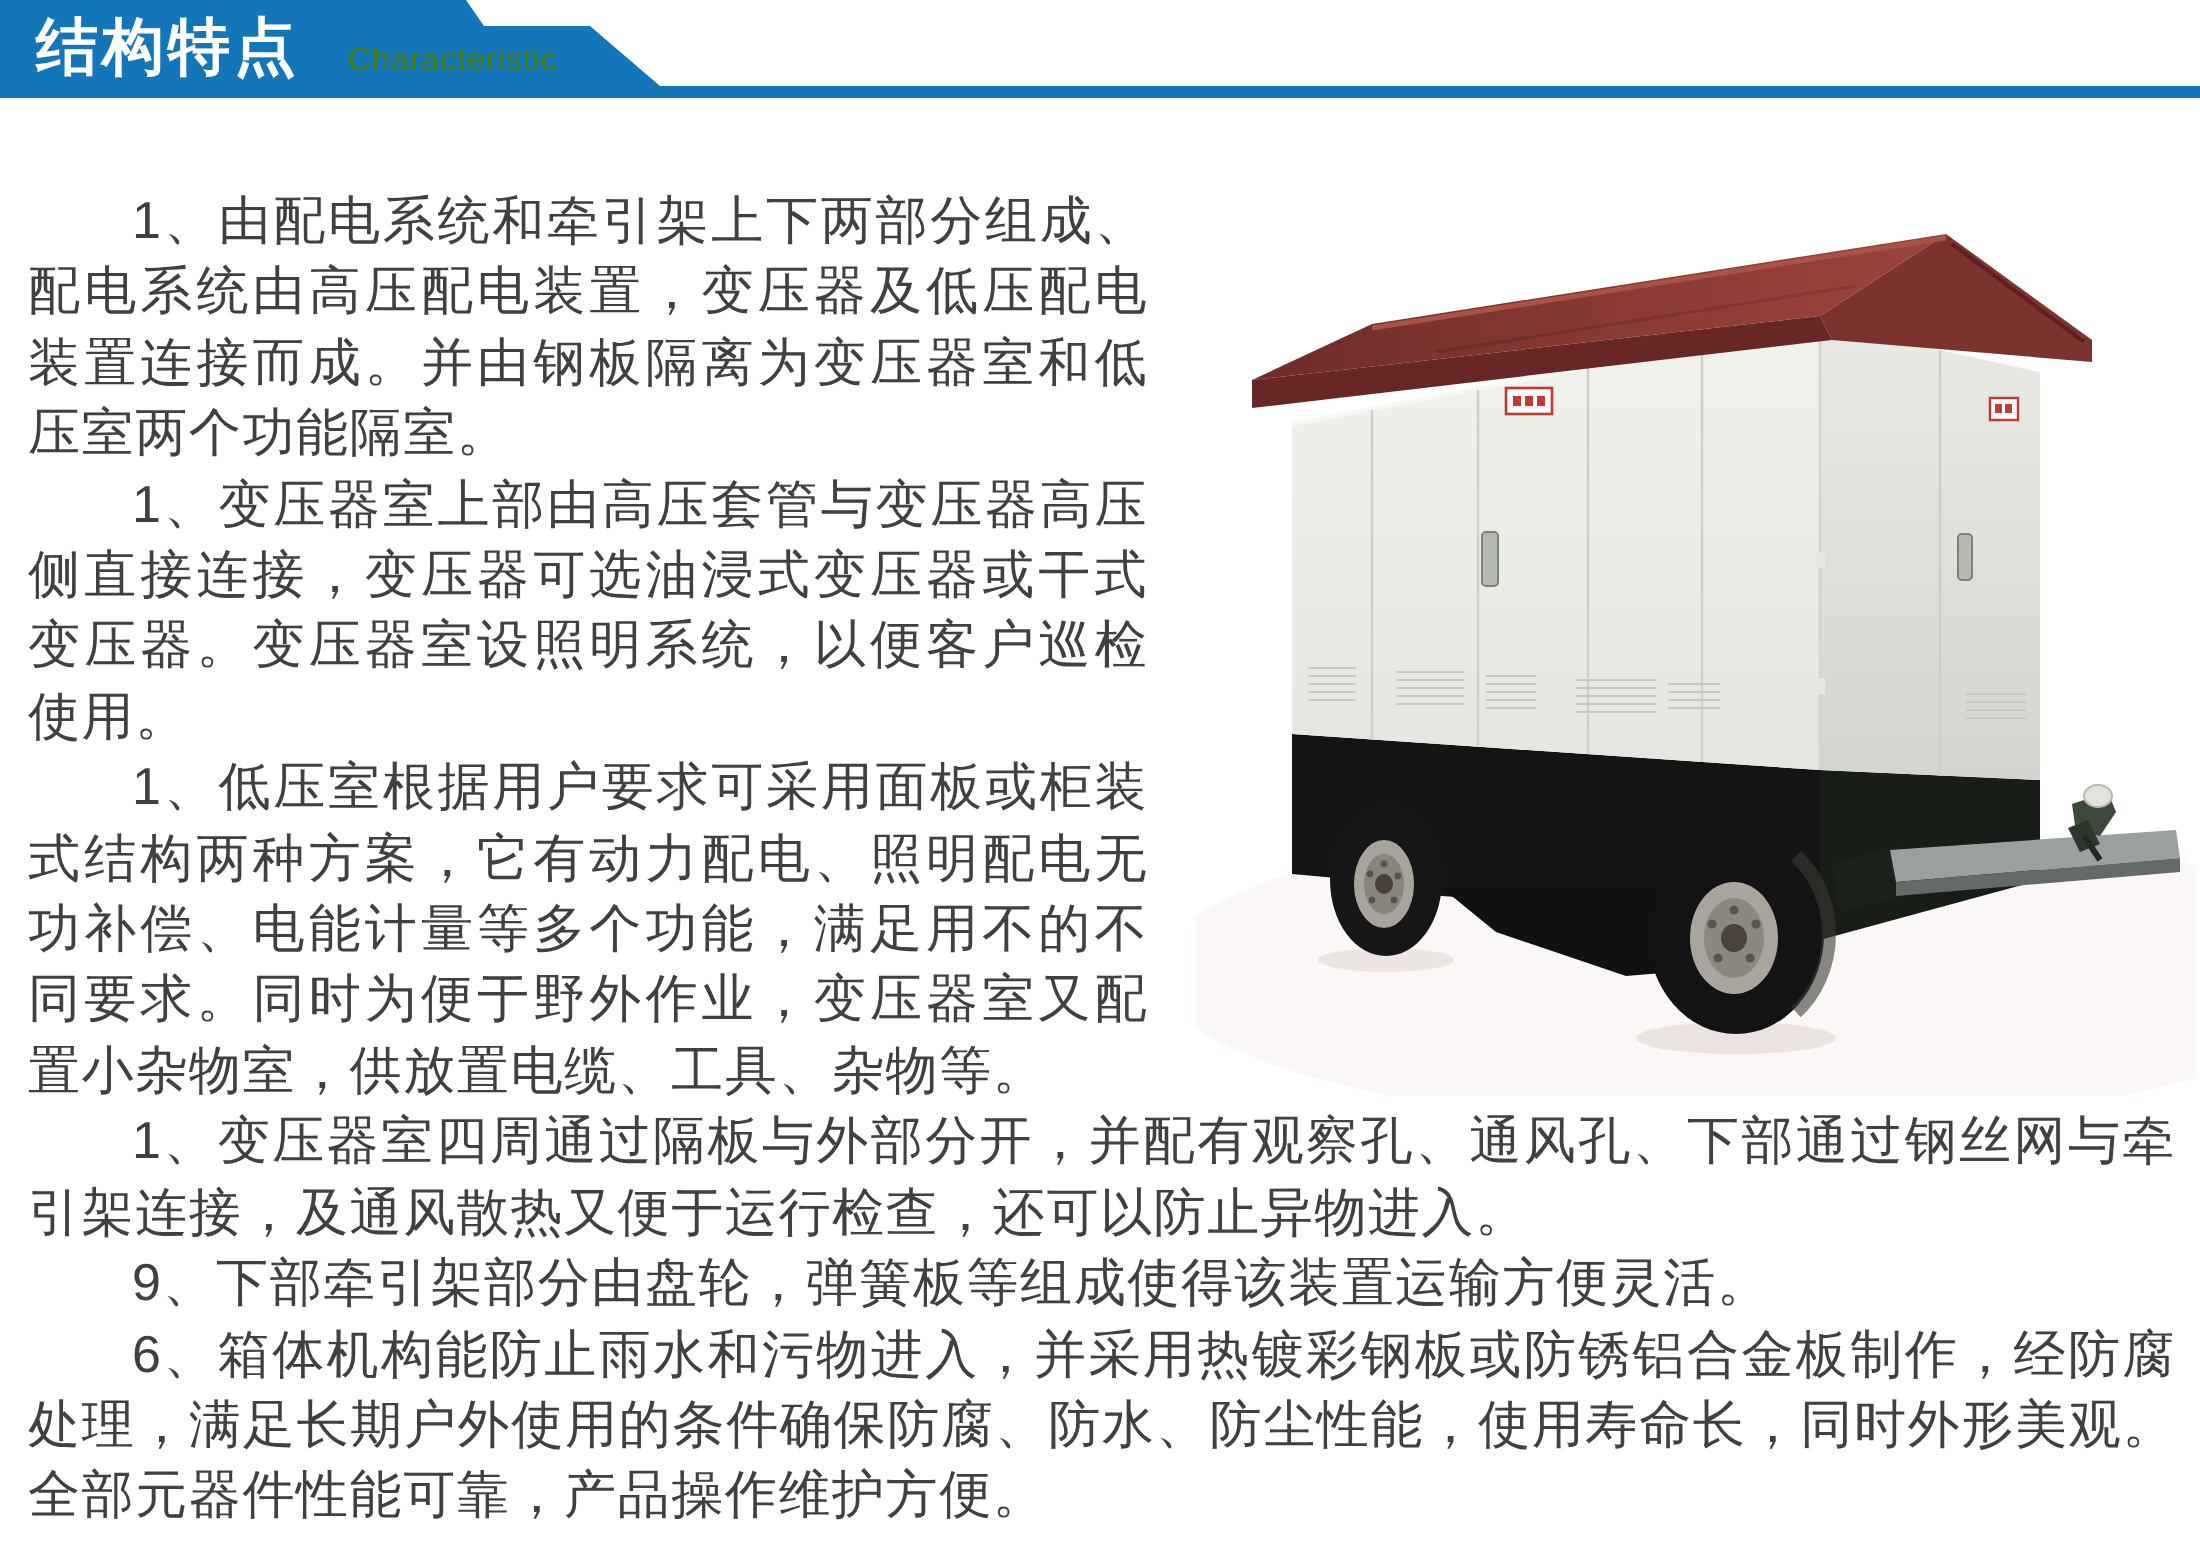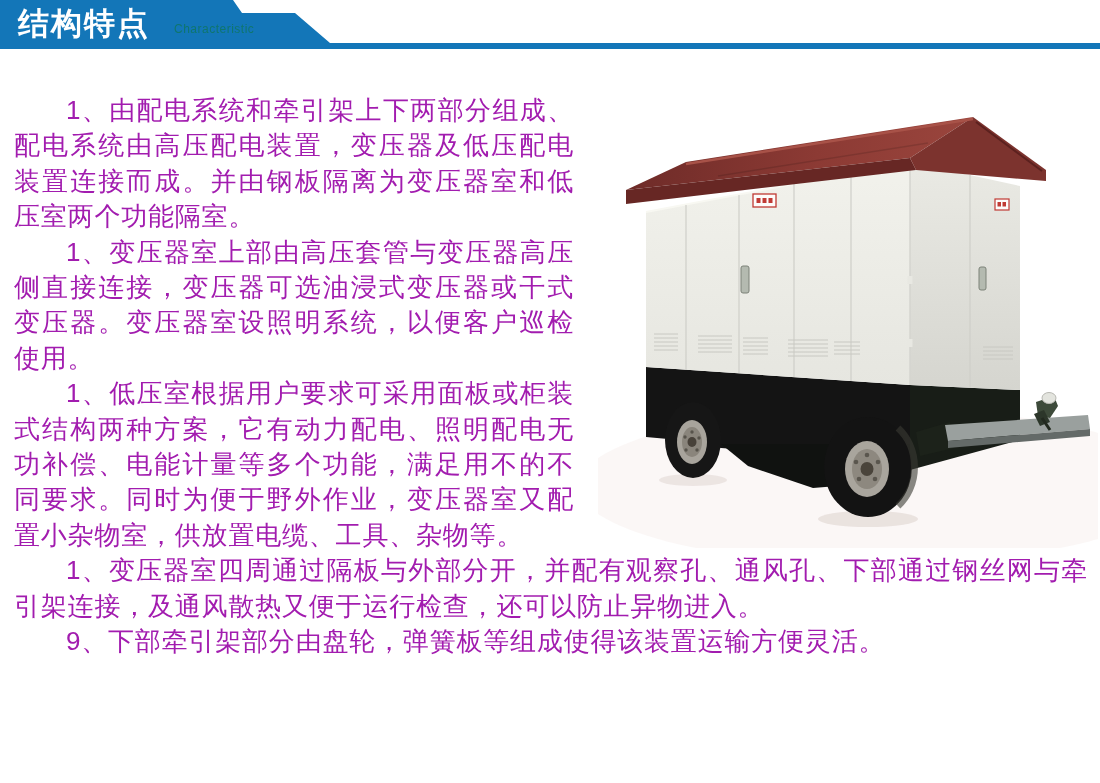--- a/index.html
+++ b/index.html
@@ -4,27 +4,27 @@
 <style>
   html,body{margin:0;padding:0;background:#ffffff;}
   body{width:1100px;height:783px;position:relative;overflow:hidden;
        font-family:"Liberation Sans","DejaVu Sans",sans-serif;}
 
   
   .banner{position:relative;width:1022px;height:50px;}
   .banner svg{position:absolute;left:0;top:0;}
   .banner-title{position:absolute;left:18px;top:5px;color:#ffffff;
       font-size:31px;font-weight:bold;letter-spacing:2px;line-height:38px;}
-  .banner-sub{position:absolute;left:174px;top:22px;color:#0f766e;
-      font-size:12px;letter-spacing:.5px;}
+  .banner-sub{position:absolute;left:174px;top:22px;color:#4d7c0f;
+      font-size:16px;letter-spacing:.5px;}
 
   
   main{position:relative;padding:43px 12px 0 14px;
        font-size:26px;line-height:35.4px;letter-spacing:.8px;
-       color:#a21caf;text-align:justify;}
+       color:#404040;text-align:justify;}
   main p{margin:0;text-indent:2em;}
   .text-col{width:560px;}
 
   
   .photo{position:absolute;left:598px;top:38px;width:500px;height:460px;margin:0;}
 </style>
 </head>
 <body>
 
 <header class="banner">
@@ -38,20 +38,21 @@
 <main>
 
   <div class="text-col">
     <p>1、由配电系统和牵引架上下两部分组成、配电系统由高压配电装置，变压器及低压配电装置连接而成。并由钢板隔离为变压器室和低压室两个功能隔室。</p>
     <p>1、变压器室上部由高压套管与变压器高压侧直接连接，变压器可选油浸式变压器或干式变压器。变压器室设照明系统，以便客户巡检使用。</p>
     <p>1、低压室根据用户要求可采用面板或柜装式结构两种方案，它有动力配电、照明配电无功补偿、电能计量等多个功能，满足用不的不同要求。同时为便于野外作业，变压器室又配置小杂物室，供放置电缆、工具、杂物等。</p>
   </div>
 
   <p>1、变压器室四周通过隔板与外部分开，并配有观察孔、通风孔、下部通过钢丝网与牵引架连接，及通风散热又便于运行检查，还可以防止异物进入。</p>
   <p>9、下部牵引架部分由盘轮，弹簧板等组成使得该装置运输方便灵活。</p>
+  <p>6、箱体机构能防止雨水和污物进入，并采用热镀彩钢板或防锈铝合金板制作，经防腐处理，满足长期户外使用的条件确保防腐、防水、防尘性能，使用寿命长，同时外形美观。全部元器件性能可靠，产品操作维护方便。</p>
 
   <figure class="photo">
     <svg width="500" height="460" viewBox="0 0 500 460">
       <defs>
         <linearGradient id="roofGrad" x1="0" y1="0" x2="1" y2="0">
           <stop offset="0" stop-color="#6e2b28"></stop>
             <stop offset=".55" stop-color="#8c3a34"></stop>
             <stop offset="1" stop-color="#9a453d"></stop>
         </linearGradient>
         <linearGradient id="faceGrad" x1="0" y1="0" x2="0" y2="1">

